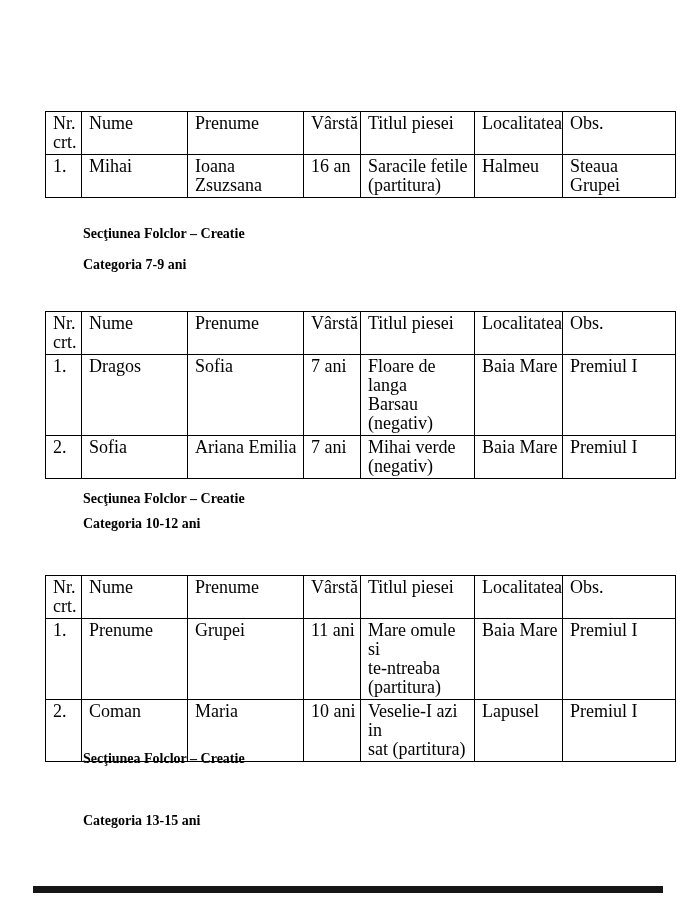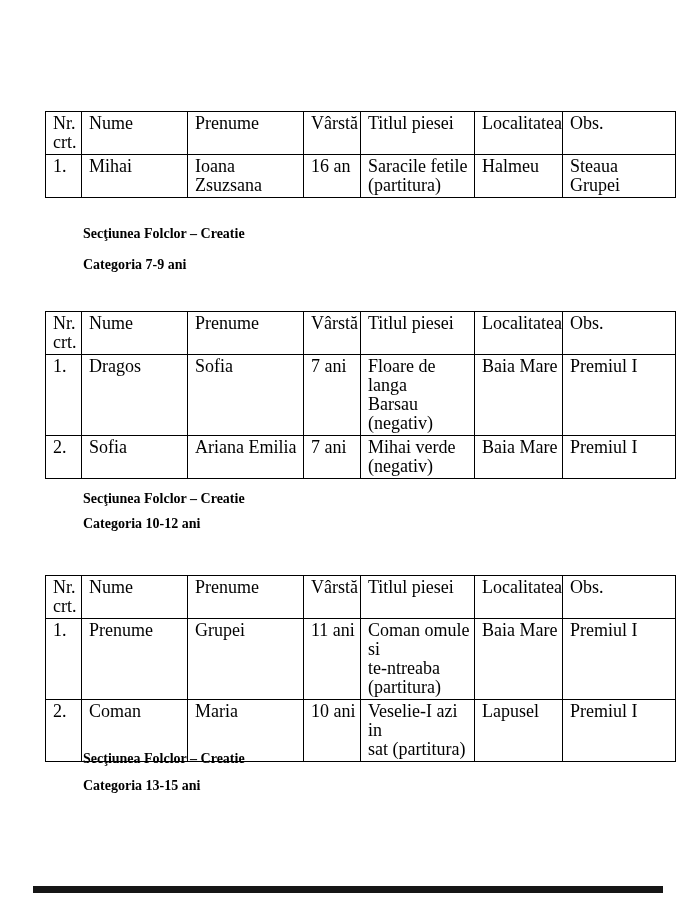--- a/index.html
+++ b/index.html
@@ -158,37 +158,37 @@
       <td>Vârstă</td>
       <td>Titlul piesei</td>
       <td>Localitatea</td>
       <td>Obs.</td>
     </tr>
     <tr style="height:56px">
       <td>1.</td>
       <td>Prenume</td>
       <td>Grupei</td>
       <td>11 ani</td>
-      <td>Coman omule si
+      <td>Mare omule si
 te-ntreaba
 (partitura)</td>
       <td>Baia Mare</td>
       <td>Premiul I</td>
     </tr>
     <tr style="height:54px">
       <td>2.</td>
       <td>Coman</td>
       <td>Maria</td>
       <td>10 ani</td>
       <td>Veselie-I azi in
 sat (partitura)</td>
       <td>Lapusel</td>
       <td>Premiul I</td>
     </tr>
   </tbody>
     </table>
 
   <div class="heading-line" style="top:750px">Secţiunea Folclor – Creatie</div>
-  <div class="heading-line" style="top:777px">Categoria 13-15 ani</div>
+  <div class="heading-line" style="top:812px">Categoria 13-15 ani</div>
 
   <div class="next-table-edge"></div>
 
 </div>
 
 </body></html>

